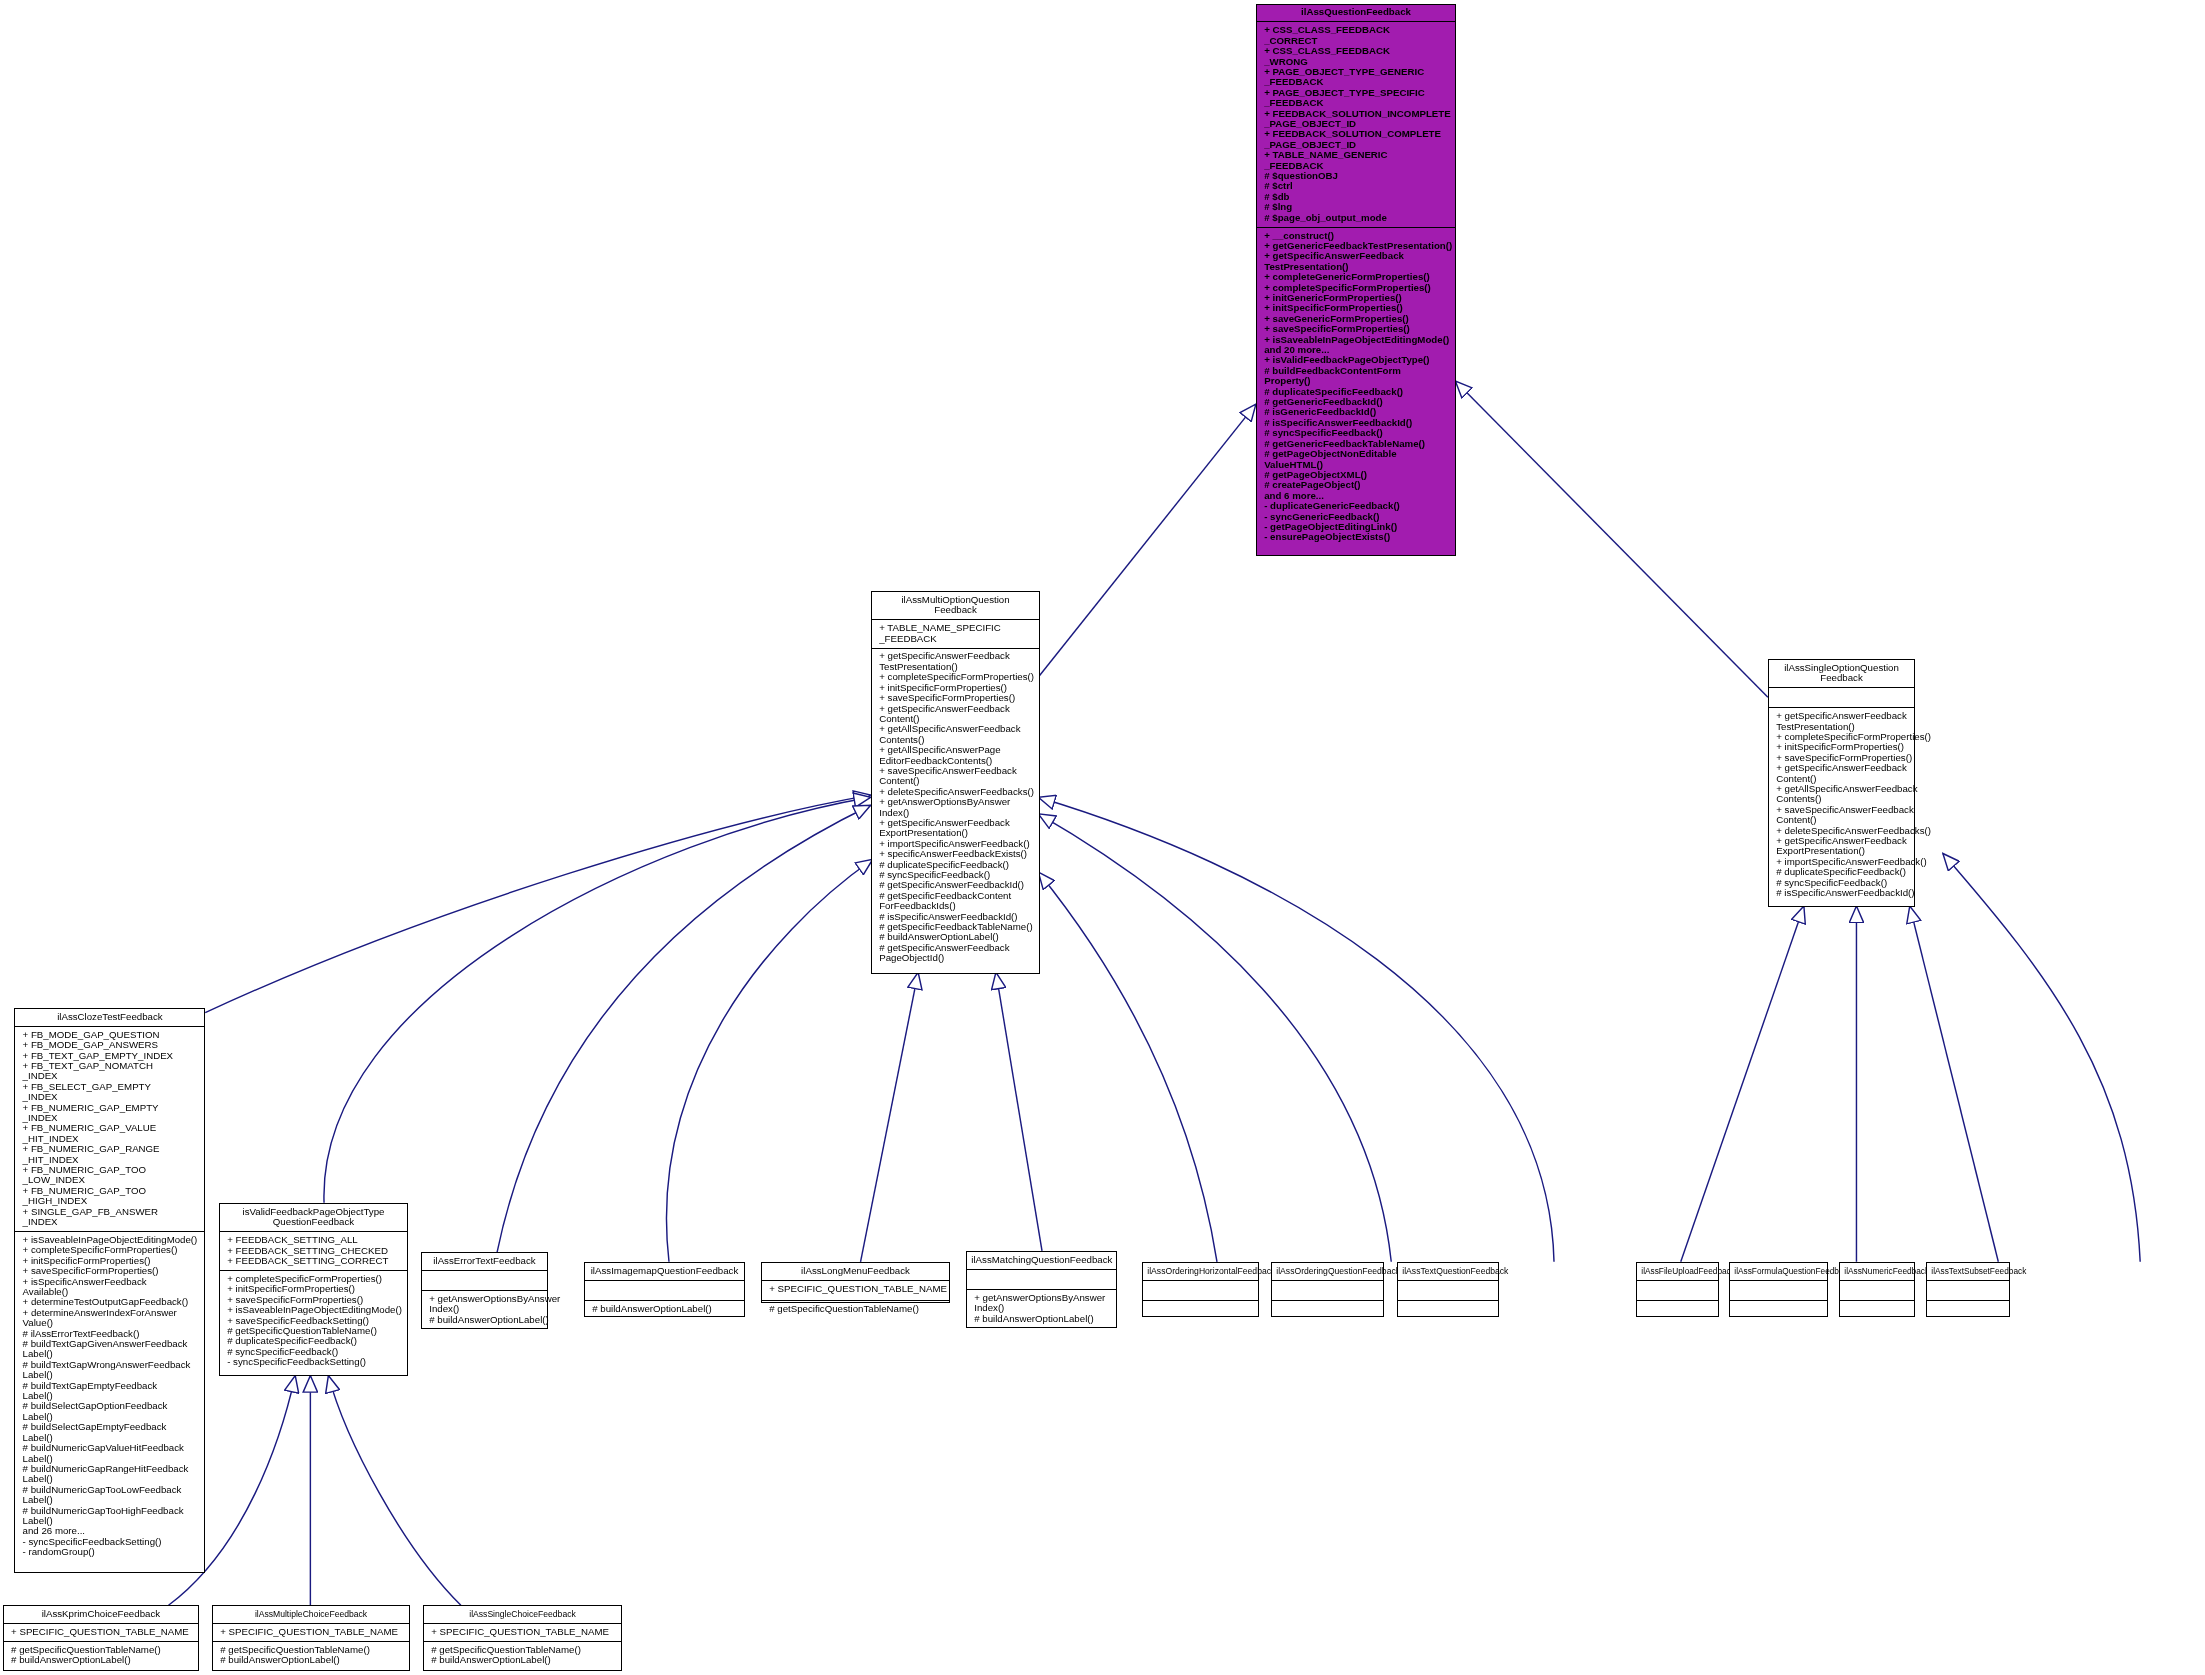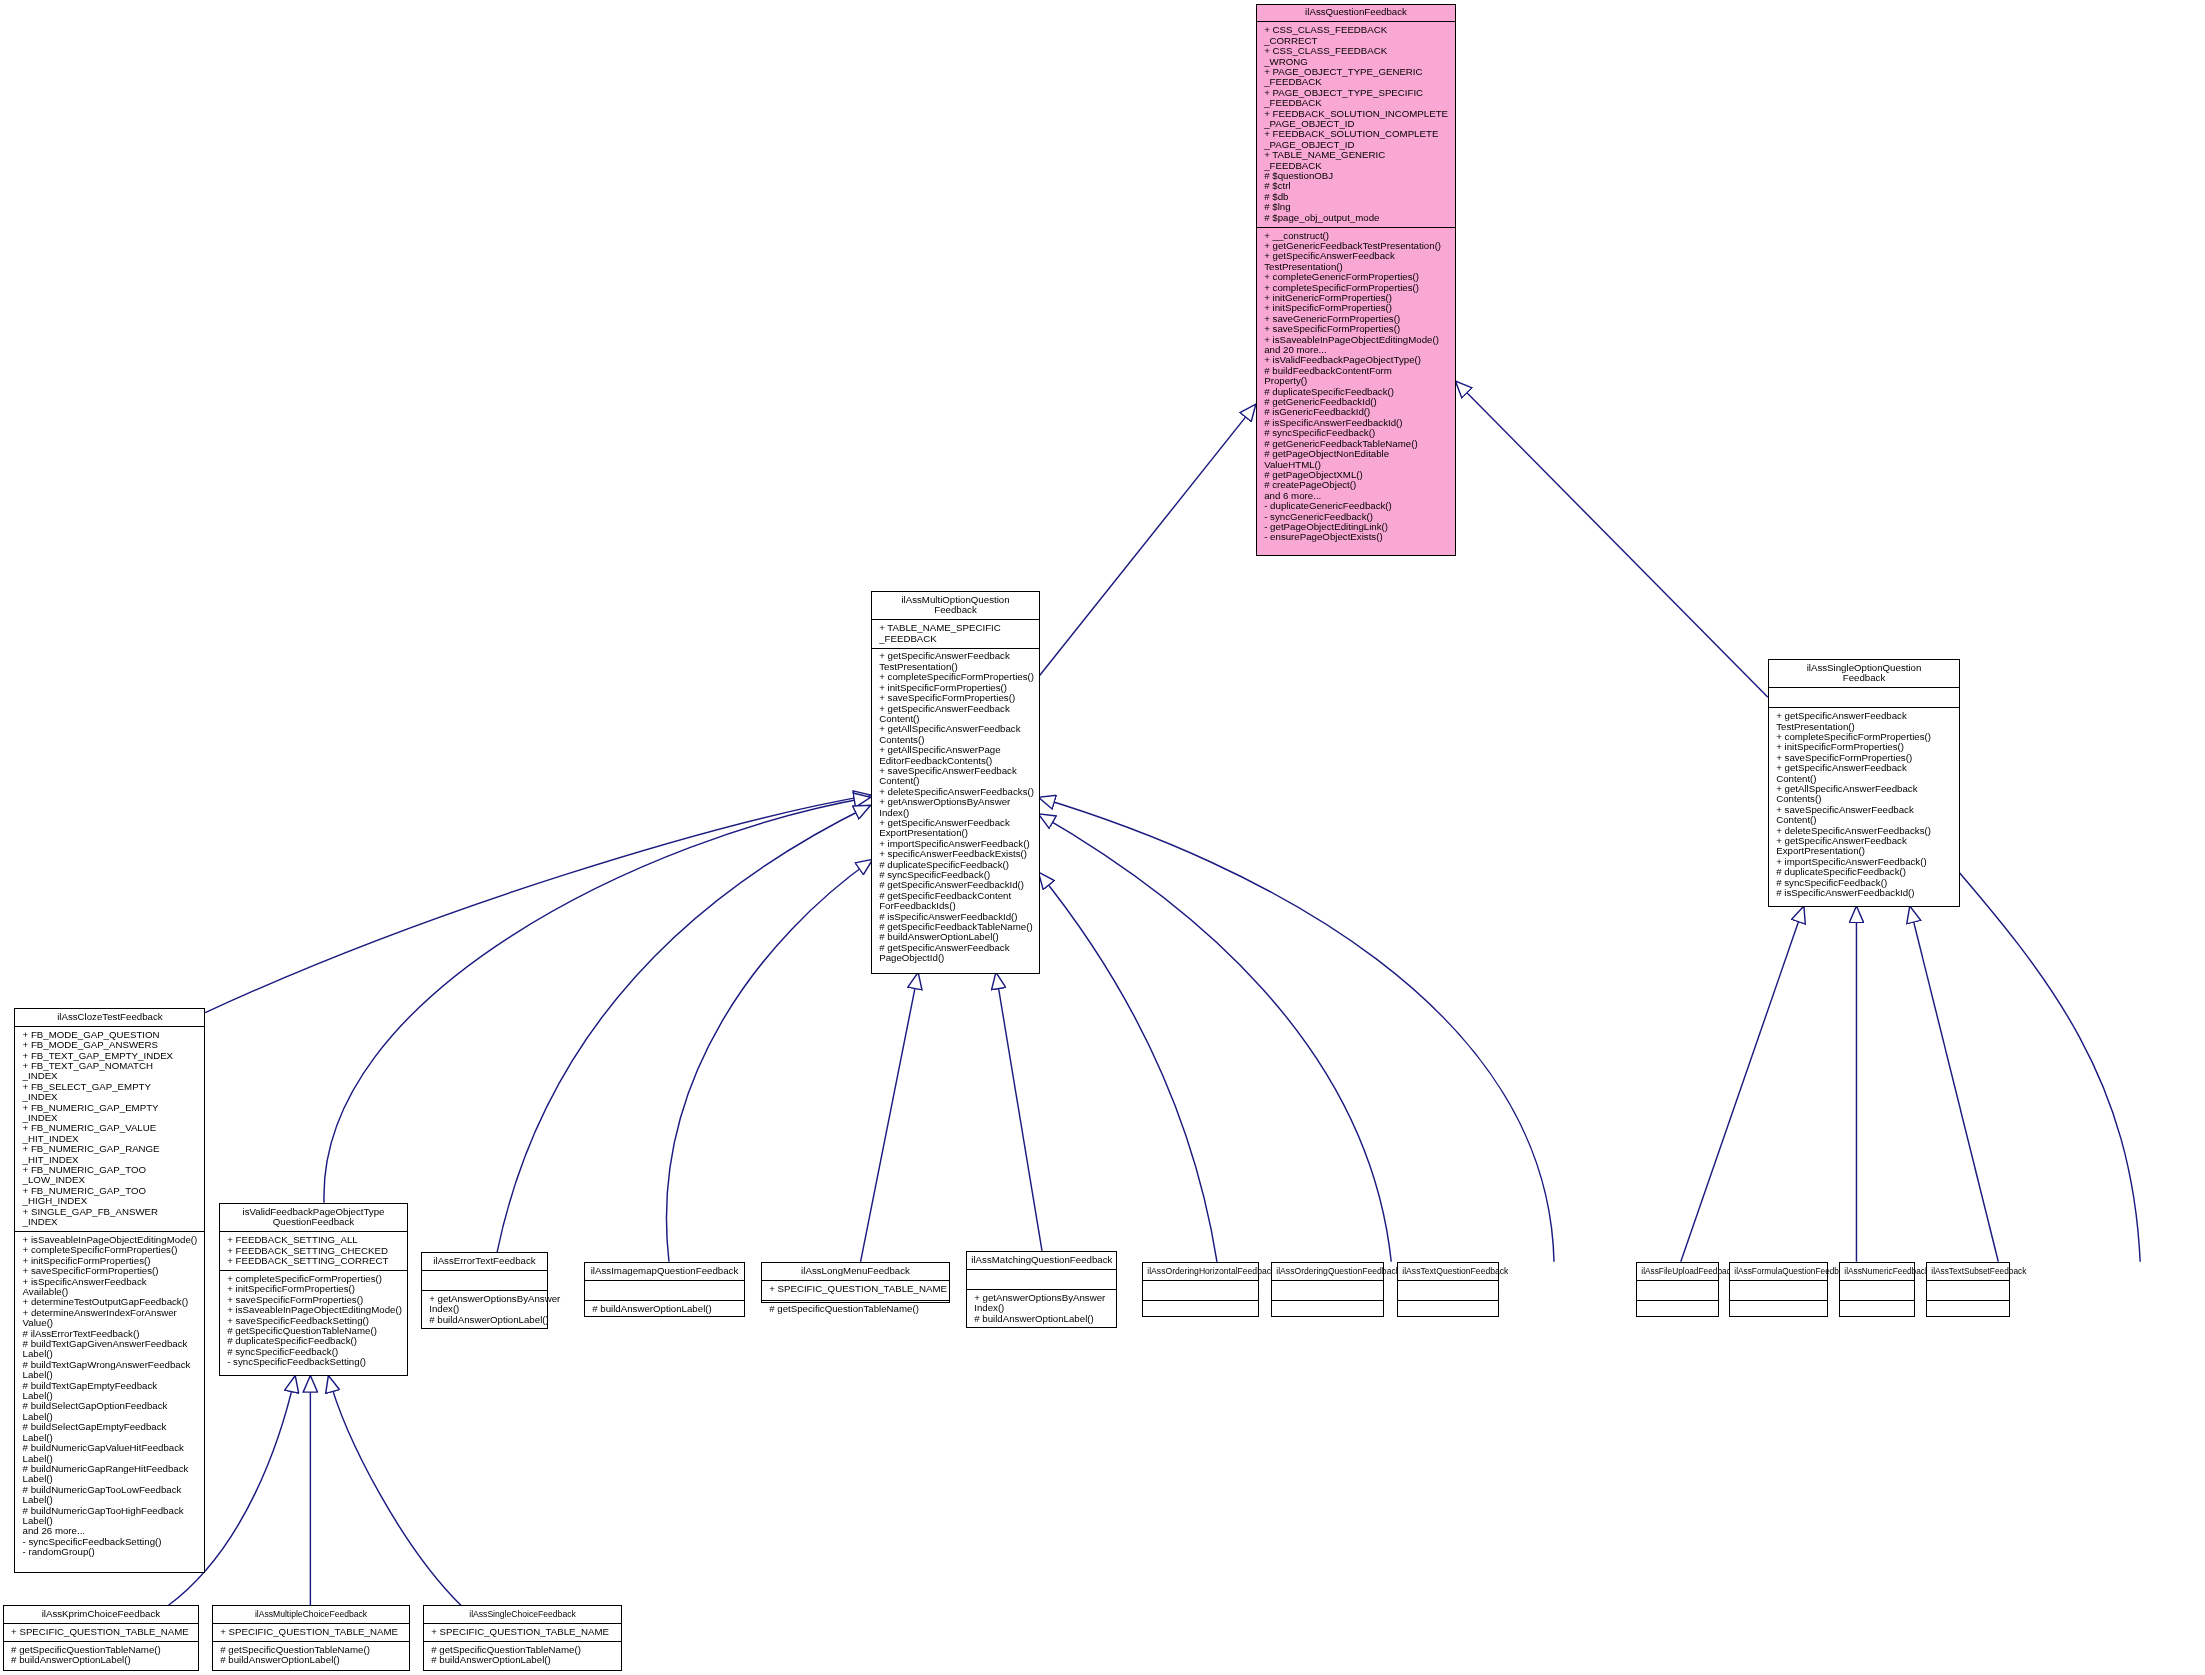--- a/index.html
+++ b/index.html
@@ -1,21 +1,21 @@
 <!DOCTYPE html>
 <html style="font-size:11.5px"><head>
 <meta charset="utf-8">
 <style>
   html, body { margin: 0; padding: 0; background: #ffffff; }
   body { width: 2205px; height: 1676px; position: relative; overflow: hidden;
          font-family: "Liberation Sans", "DejaVu Sans", sans-serif; }
   #edges { position: absolute; left: 0; top: 0; width: 2205px; height: 1676px; pointer-events: none; }
   .cls { position: absolute; background: #ffffff; border: 1.4px solid #000000; box-sizing: border-box;
          font-size: 9.7px; line-height: 10.4px; color: #000; }
-  .cls.root { background: #f9a8d4; }
+  .cls.root { background: #a21caf; font-weight: bold; }
   .cls .title { text-align: center; padding: 2.9px 4.3px 3.6px 4.3px; border-bottom: 1.4px solid #000; white-space: pre-line; }
   .cls .attrs { padding: 2.9px 4.3px 3.6px 7.2px; border-bottom: 1.4px solid #000; min-height: 20px; box-sizing: border-box; }
   .cls .ops { padding: 2.9px 4.3px 3.6px 7.2px; min-height: 20px; box-sizing: border-box; }
   .cls .line { white-space: pre; display: block; }
 </style>
 </head>
 <body>
 
 <svg id="edges" xmlns="http://www.w3.org/2000/svg" viewBox="0 0 3062 2327">
   <defs>
@@ -154,21 +154,21 @@
       <span class="line"># getSpecificFeedbackContent</span>
       <span class="line">ForFeedbackIds()</span>
       <span class="line"># isSpecificAnswerFeedbackId()</span>
       <span class="line"># getSpecificFeedbackTableName()</span>
       <span class="line"># buildAnswerOptionLabel()</span>
       <span class="line"># getSpecificAnswerFeedback</span>
       <span class="line">PageObjectId()</span>
     </div>
 </div>
 
-<div class="cls" style="left:1768px; top:659px; width:192px; height:248px;">
+<div class="cls" style="left:1768px; top:659px; width:147px; height:248px;">
   <div class="title">ilAssSingleOptionQuestion
 Feedback</div>
   <div class="attrs"></div>
   <div class="ops">
       <span class="line">+ getSpecificAnswerFeedback</span>
       <span class="line">TestPresentation()</span>
       <span class="line">+ completeSpecificFormProperties()</span>
       <span class="line">+ initSpecificFormProperties()</span>
       <span class="line">+ saveSpecificFormProperties()</span>
       <span class="line">+ getSpecificAnswerFeedback</span>

